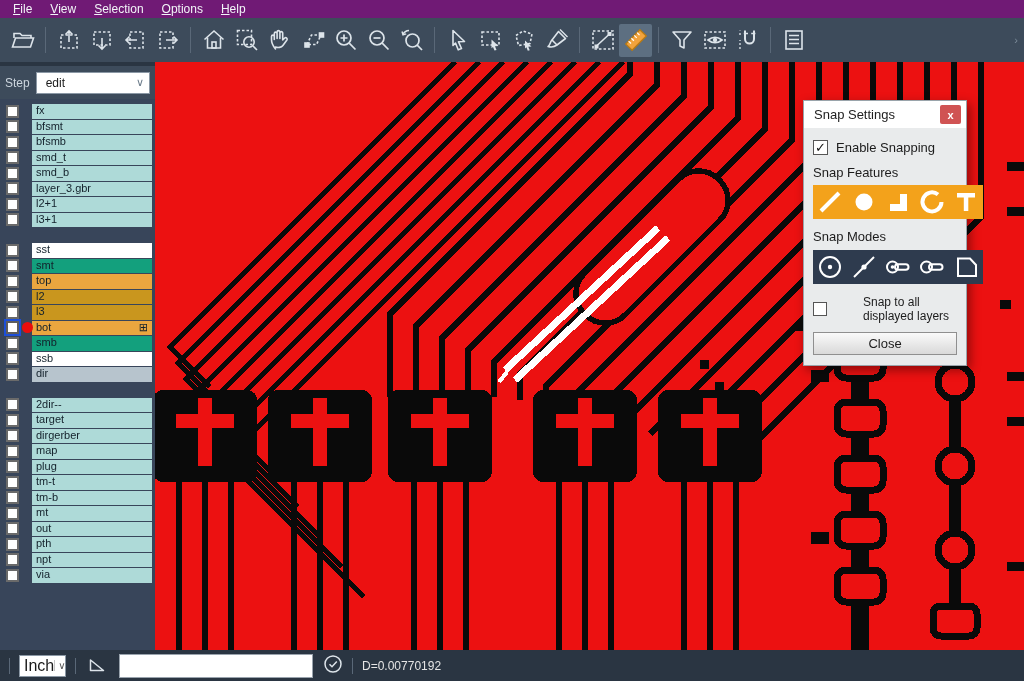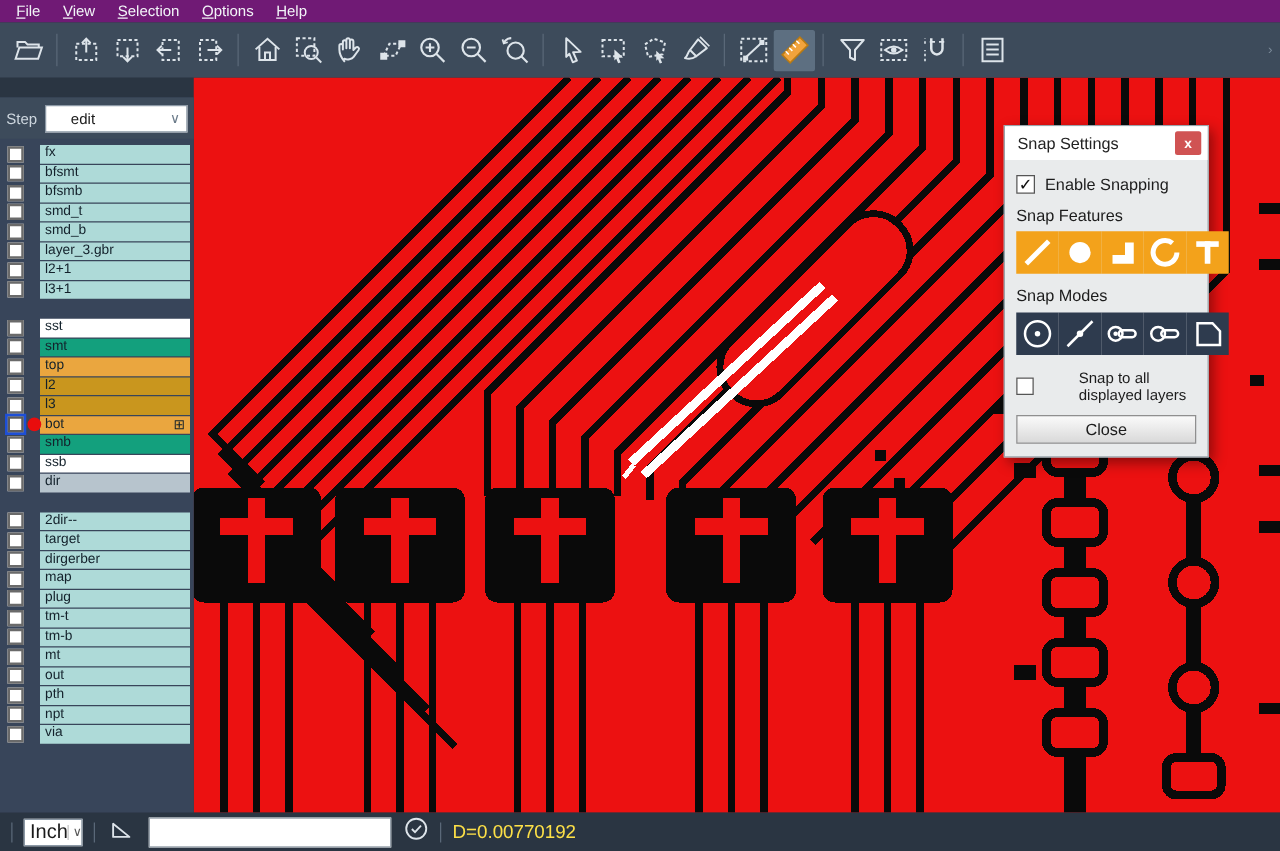--- a/index.html
+++ b/index.html
@@ -12,24 +12,24 @@
 
   
   .toolbar { position:absolute; left:0; top:18px; width:1024px; height:44px; background:#3d4b5b; display:flex; align-items:center; padding-left:6px; z-index:30; }
   .tbtn { width:33px; height:33px; display:flex; align-items:center; justify-content:center; border-radius:2px; flex:0 0 auto; }
   .tbtn.active { background:#5d6f81; }
   .tsep { width:1px; height:26px; background:#5a6878; margin:0 6px; flex:0 0 auto; }
   .tbtn svg { display:block; }
   .toolbar-overflow { margin-left:auto; color:#7c8b9a; font-size:11px; padding-right:6px; }
 
   
-  .sidebar { position:absolute; left:0; top:78px; width:155px; height:588px; background:#38455a; z-index:20; display:flex; flex-direction:column; }
+  .sidebar { position:absolute; left:0; top:66px; width:155px; height:588px; background:#38455a; z-index:20; display:flex; flex-direction:column; }
   .step-bar { height:33px; background:#3d4b5b; display:flex; align-items:center; padding:0 5px; flex:0 0 auto; }
   .step-label { color:#cdd6de; font-size:12px; margin-right:6px; }
-  .step-select { flex:1; height:22px; background:#fff; border:1px solid #8b98a5; display:flex; align-items:center; justify-content:space-between; padding-left:20px; }
+  .step-select { flex:1; height:22px; background:#fff; border:1px solid #8b98a5; display:flex; align-items:center; justify-content:space-between; padding-left:9px; }
   .step-select .val { font-size:12px; color:#1a1a1a; }
   .step-select .chev { color:#6b7b8a; font-size:11px; padding-right:5px; }
 
   .layer-list { flex:1; overflow:hidden; padding-top:5px; }
   .layer-row { display:flex; align-items:center; height:14.5px; margin-bottom:1px; position:relative; }
   .layer-row.gap-above { margin-top:16px; }
   .chk { width:13px; height:13px; background:#fff; border:2px solid #6a6a6a; margin-left:6px; flex:0 0 auto; }
   .layer-row.selected .chk { border-color:#5d5d5d; outline:2px solid #1d4fd7; }
   .dot { display:none; width:11px; height:11px; border-radius:50%; background:#e90d0d; position:absolute; left:22px; }
   .layer-row.marked .dot { display:block; }
@@ -73,21 +73,21 @@
 
   
   .statusbar { position:absolute; left:0; top:650px; width:1024px; height:31px; background:#2a3542; display:flex; align-items:center; z-index:30; }
   .ssep { width:1px; height:16px; background:#5a6878; margin:0 9px; flex:0 0 auto; }
   .unit-select { width:47px; height:22px; background:#fff; border:1px solid #8b98a5; display:flex; align-items:center; justify-content:space-between; padding-left:4px; }
   .unit-select .val { font-size:16px; color:#1a1a1a; }
   .unit-select .chev { font-size:10px; color:#555; border-left:1px solid #c4c4c4; padding:0 3px; }
   .angle-icon { margin:0 2px; }
   .cmd-input { width:194px; height:24px; background:#fff; border:1px solid #99a3ad; margin-left:10px; font-size:12px; padding:0 5px; color:#111; }
   .check-circle { margin-left:10px; }
-  .dist-label { color:#fde047; font-size:15px; }
+  .dist-label { color:#e5e5e5; font-size:12px; }
 </style>
 </head>
 <body>
 
 <div class="menubar">
   <span class="menu-item">File</span>
   <span class="menu-item">View</span>
   <span class="menu-item">Selection</span>
   <span class="menu-item">Options</span>
   <span class="menu-item">Help</span>

